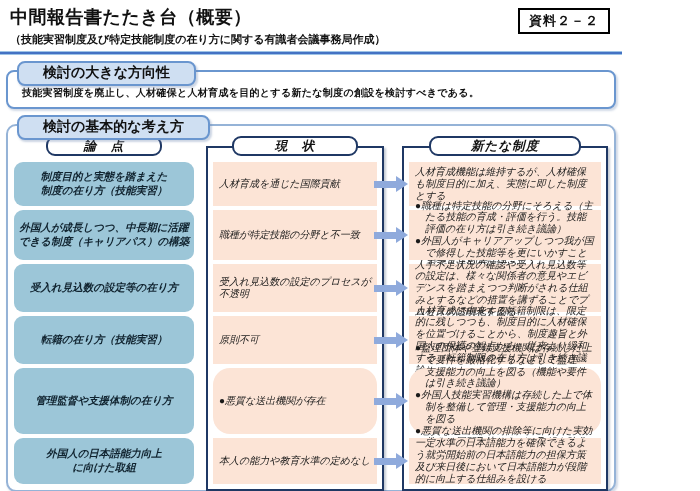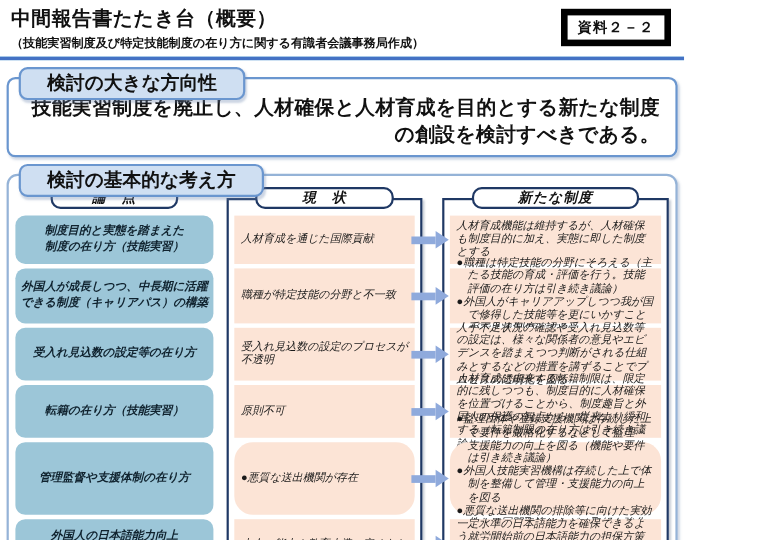--- a/index.html
+++ b/index.html
@@ -14,33 +14,33 @@
     --outer-border:#95B3D7;
   }
   *{box-sizing:border-box;margin:0;padding:0;}
   body{background:#fff;font-family:"Liberation Sans","DejaVu Sans",sans-serif;color:#111;}
   .page{position:relative;width:622px;height:491px;background:#fff;overflow:hidden;}
 
   
   .header{position:relative;padding:5px 12px 0 10px;}
   .title{font-size:18px;font-weight:bold;letter-spacing:.5px;}
   .subtitle{font-size:11px;font-weight:600;margin-top:3px;}
-  .doc-box{position:absolute;top:8px;right:12px;border:6px solid #000000;background:#fff;
+  .doc-box{position:absolute;top:8px;right:12px;border:2px solid #000000;background:#fff;
            padding:2px 9px;font-size:13px;font-weight:600;letter-spacing:1px;}
   .header-rule{height:4px;margin-top:4px;
     background:linear-gradient(to bottom,var(--accent-light) 0 22%,var(--accent) 22% 78%,var(--accent-light) 78% 100%);}
 
   
   .section{position:relative;margin:15px 6px 0;border-radius:8px;background:#fff;}
   .section-tab{position:absolute;top:-11px;left:9px;z-index:4;background:var(--tab-fill);
     border:2px solid var(--tab-border);border-radius:8px;padding:1px 24px 2px;
-    font-size:17px;font-weight:bold;box-shadow:1.5px 2px 2px rgba(110,135,175,.35);white-space:nowrap;}
+    font-size:14px;font-weight:bold;box-shadow:1.5px 2px 2px rgba(110,135,175,.35);white-space:nowrap;}
   .section-direction{border:2px solid var(--tab-border);box-shadow:1.5px 2px 2px rgba(110,135,175,.3);
     padding:14px 14px 7px;}
-  .statement{font-size:18px;font-weight:bold;letter-spacing:.3px;text-align:right;}
+  .statement{font-size:10px;font-weight:bold;letter-spacing:.3px;}
   .section-framework{border:2px solid var(--outer-border);border-radius:10px;
     box-shadow:1.5px 2px 2px rgba(110,135,175,.3);padding:10px 6px 6px;height:368px;}
 
   
   .table{display:flex;align-items:flex-start;}
   .col{display:flex;flex-direction:column;font-style:italic;}
   .col-topic{width:180px;flex:none;}
   .col-gap{width:12px;flex:none;}
   .col-current{width:178px;flex:none;position:relative;margin-top:10px;
     border:2px solid var(--navy);background:#fff;padding:14px 5px 5px;box-shadow:2px 2px 2px rgba(60,80,110,.3);}

